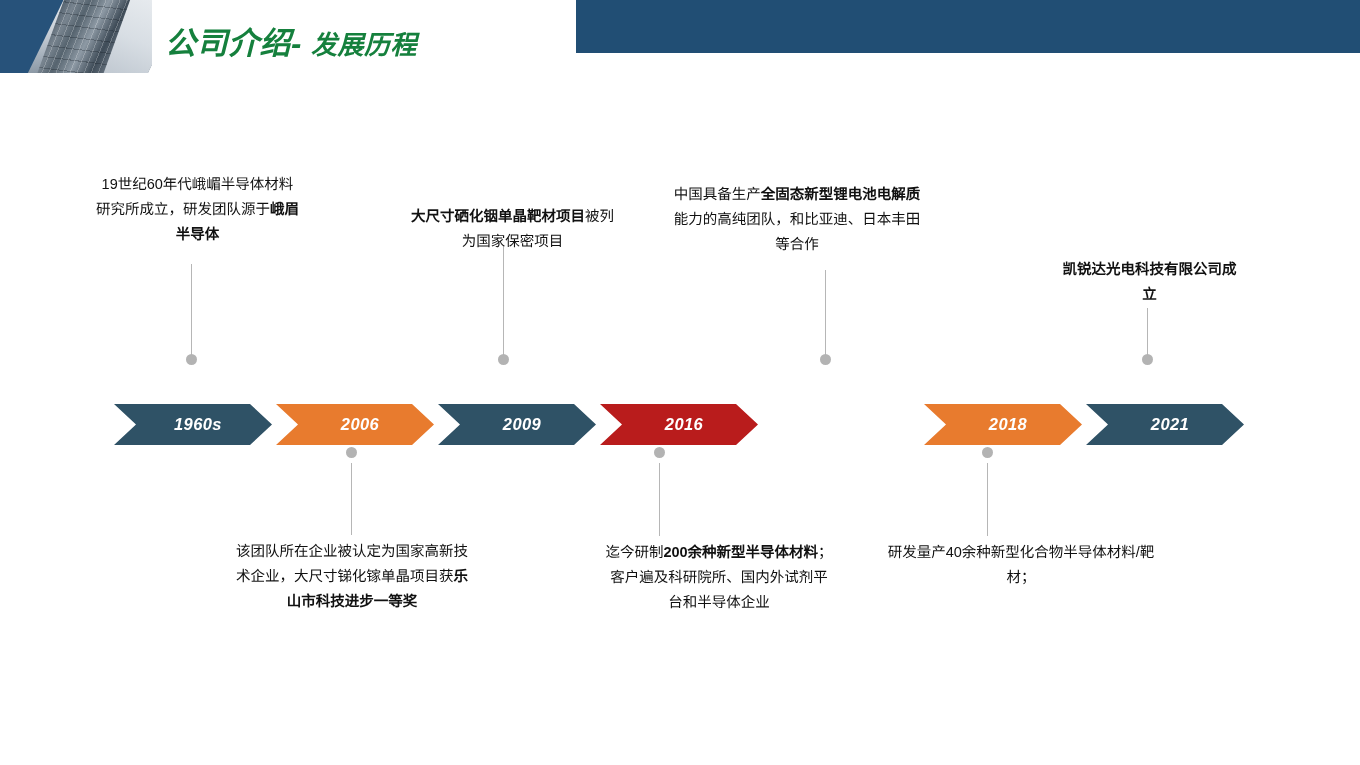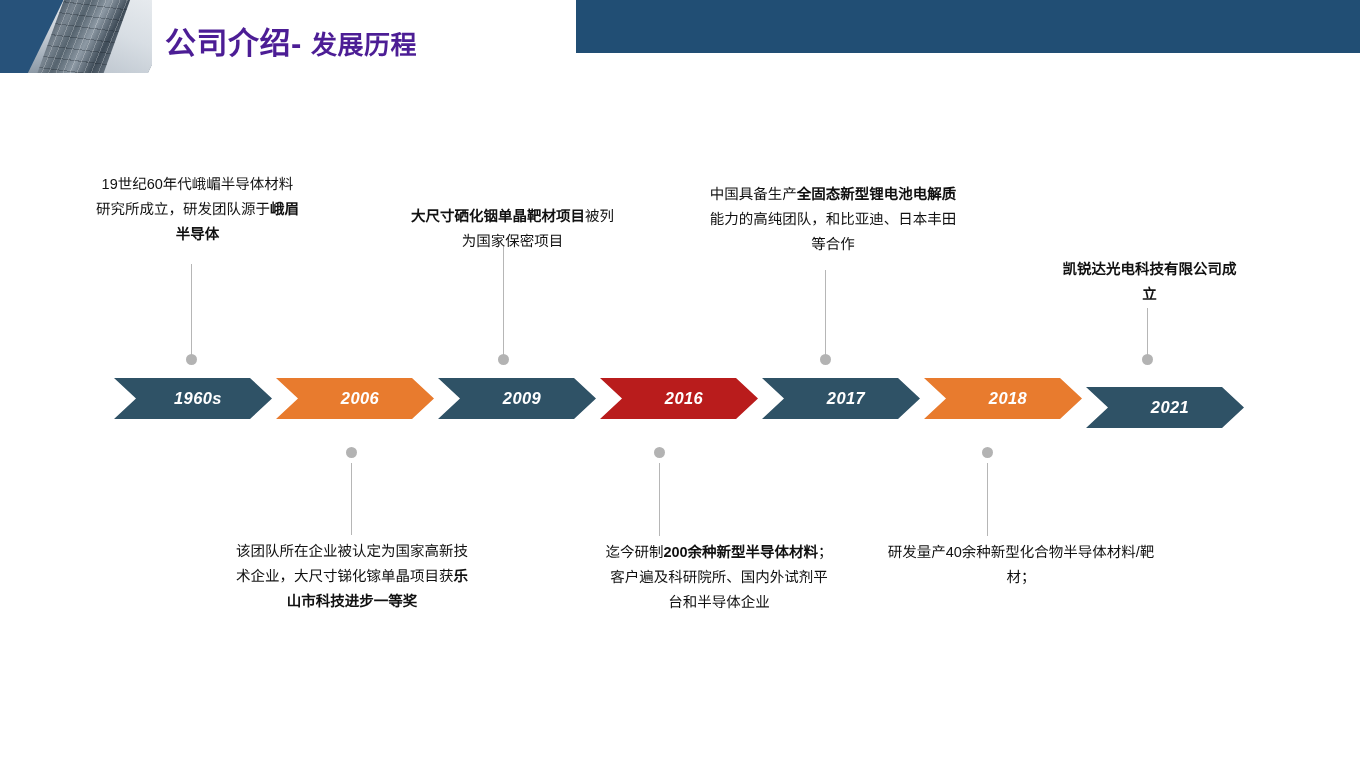--- a/index.html
+++ b/index.html
@@ -89,33 +89,34 @@
     height: 120px;
     background: linear-gradient(200deg, #f2f4f6 0%, #d8dee4 48%, #aab4bf 100%);
   }
   .header-title {
     position: absolute;
     left: 165px;
     top: 18px;
     font-size: 31px;
     font-weight: bold;
     letter-spacing: 0.5px;
-    color: #4c1d95;
+    color: #15803d;
     white-space: nowrap;
+    font-style: italic;
   }
   .header-title .sub {
     font-size: 26px;
     font-weight: bold;
   }
 
   
   .timeline {
     position: absolute;
     left: 0;
-    top: 378px;
+    top: 404px;
     width: 1360px;
     height: 41px;
   }
   .chev {
     position: absolute;
     top: 0;
     height: 41px;
     display: flex;
     align-items: center;
     justify-content: center;
@@ -199,34 +200,31 @@
       </div>
       <div class="chev" style="left: 276px; width: 158px; background: rgb(232, 123, 46);">
         <span>2006</span>
       </div>
       <div class="chev" style="left: 438px; width: 158px; background: rgb(47, 82, 102);">
         <span>2009</span>
       </div>
       <div class="chev" style="left: 600px; width: 158px; background: #b91c1c;">
         <span>2016</span>
       </div>
-      <div class="chev" style="left: 762px; width: 158px; background: rgb(47, 82, 102);">
-        <span>2017</span>
-      </div>
       <div class="chev" style="left: 924px; width: 158px; background: rgb(232, 123, 46);">
         <span>2018</span>
       </div>
-      <div class="chev" style="left: 1086px; width: 158px; background: rgb(47, 82, 102); margin-top: 9px;">
+      <div class="chev" style="left: 1086px; width: 158px; background: rgb(47, 82, 102);">
         <span>2021</span>
       </div>
     </div>
 
   <div id="note-layer">
       <div class="note center" style="left: 95px; top: 172px; width: 205px;"><span>19世纪60年代峨嵋半导体材料研究所成立，研发团</span><span>队源于</span><b>峨眉半导体</b></div>
       <div class="note center" style="left: 232px; top: 539px; width: 240px;"><span>该团队所在企业被认定为国家高新技术企业，大尺寸锑化镓单晶项目获</span><b>乐山市科技进步一等奖</b></div>
       <div class="note center" style="left: 405px; top: 204px; width: 215px;"><b>大尺寸硒化铟单晶靶材项目</b><span>被列为国家保密项目</span></div>
       <div class="note center" style="left: 556px; top: 540px; width: 230px; margin-left: 48px;"><span>迄今研制</span><b>200余种新型半导体材料</b><span>；客户遍及科研院所、国内外试剂平台和半导体企业</span></div>
-      <div class="note center" style="left: 708px; top: 182px; width: 250px;"><span>中国具备生产</span><b>全固态新型锂电池电解质</b><span>能力的高纯团队，和比亚迪、日本丰田等合作</span></div>
+      <div class="note center" style="left: 672px; top: 182px; width: 250px;"><span>中国具备生产</span><b>全固态新型锂电池电解质</b><span>能力的高纯团队，和比亚迪、日本丰田等合作</span></div>
       <div class="note left" style="left: 886px; top: 540px; width: 270px;"><span>研发量产40余种新型化合物半导体材料/靶材；</span></div>
       <div class="note center" style="left: 1062px; top: 257px; width: 175px;"><b>凯锐达光电科技有限公司成立</b></div>
     </div>
 
 </div>
 
 </body></html>

